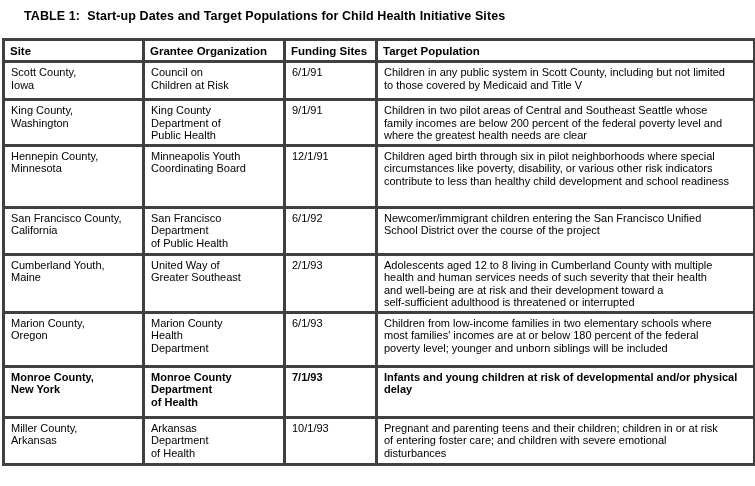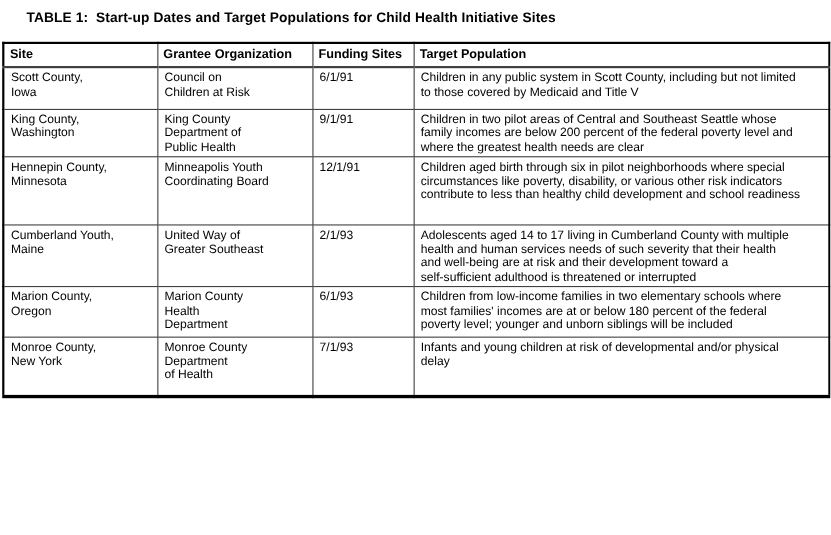--- a/index.html
+++ b/index.html
@@ -26,21 +26,21 @@
     width: 751px;
     margin: 14px 0 0 2px;
     border: 2px solid #000000;
     border-bottom-width: 3px;
   }
   col.c-site   { width: 140px; }
   col.c-org    { width: 141px; }
   col.c-date   { width: 92px;  }
   col.c-target { width: 378px; }
   th, td {
-    border: 1px solid #404040;
+    border: 3px solid #404040;
     vertical-align: top;
     text-align: left;
     white-space: pre-line;
     overflow: hidden;
     margin-top: 48px;
   }
   thead tr { height: 22px; }
   th {
     font-size: 11.5px;
     font-weight: bold;
@@ -107,26 +107,36 @@
       <td>Hennepin County,
 Minnesota</td>
       <td>Minneapolis Youth
 Coordinating Board</td>
       <td>12/1/91</td>
       <td>Children aged birth through six in pilot neighborhoods where special
 circumstances like poverty, disability, or various other risk indicators
 contribute to less than healthy child development and school readiness</td>
     </tr>
     <tr>
+      <td>San Francisco County,
+California</td>
+      <td>San Francisco
+Department
+of Public Health</td>
+      <td>6/1/92</td>
+      <td>Newcomer/immigrant children entering the San Francisco Unified
+School District over the course of the project</td>
+    </tr>
+    <tr>
       <td>Cumberland Youth,
 Maine</td>
       <td>United Way of
 Greater Southeast</td>
       <td>2/1/93</td>
-      <td>Adolescents aged 14 to 17 living in Cumberland County with multiple
+      <td>Adolescents aged 12 to 8 living in Cumberland County with multiple
 health and human services needs of such severity that their health
 and well-being are at risk and their development toward a
 self-sufficient adulthood is threatened or interrupted</td>
     </tr>
     <tr>
       <td>Marion County,
 Oregon</td>
       <td>Marion County
 Health
 Department</td>
@@ -138,14 +148,25 @@
     <tr>
       <td>Monroe County,
 New York</td>
       <td>Monroe County
 Department
 of Health</td>
       <td>7/1/93</td>
       <td>Infants and young children at risk of developmental and/or physical
 delay</td>
     </tr>
+    <tr>
+      <td>Miller County,
+Arkansas</td>
+      <td>Arkansas
+Department
+of Health</td>
+      <td>10/1/93</td>
+      <td>Pregnant and parenting teens and their children; children in or at risk
+of entering foster care; and children with severe emotional
+disturbances</td>
+    </tr>
   </tbody>
 </table>
 
 </body></html>

